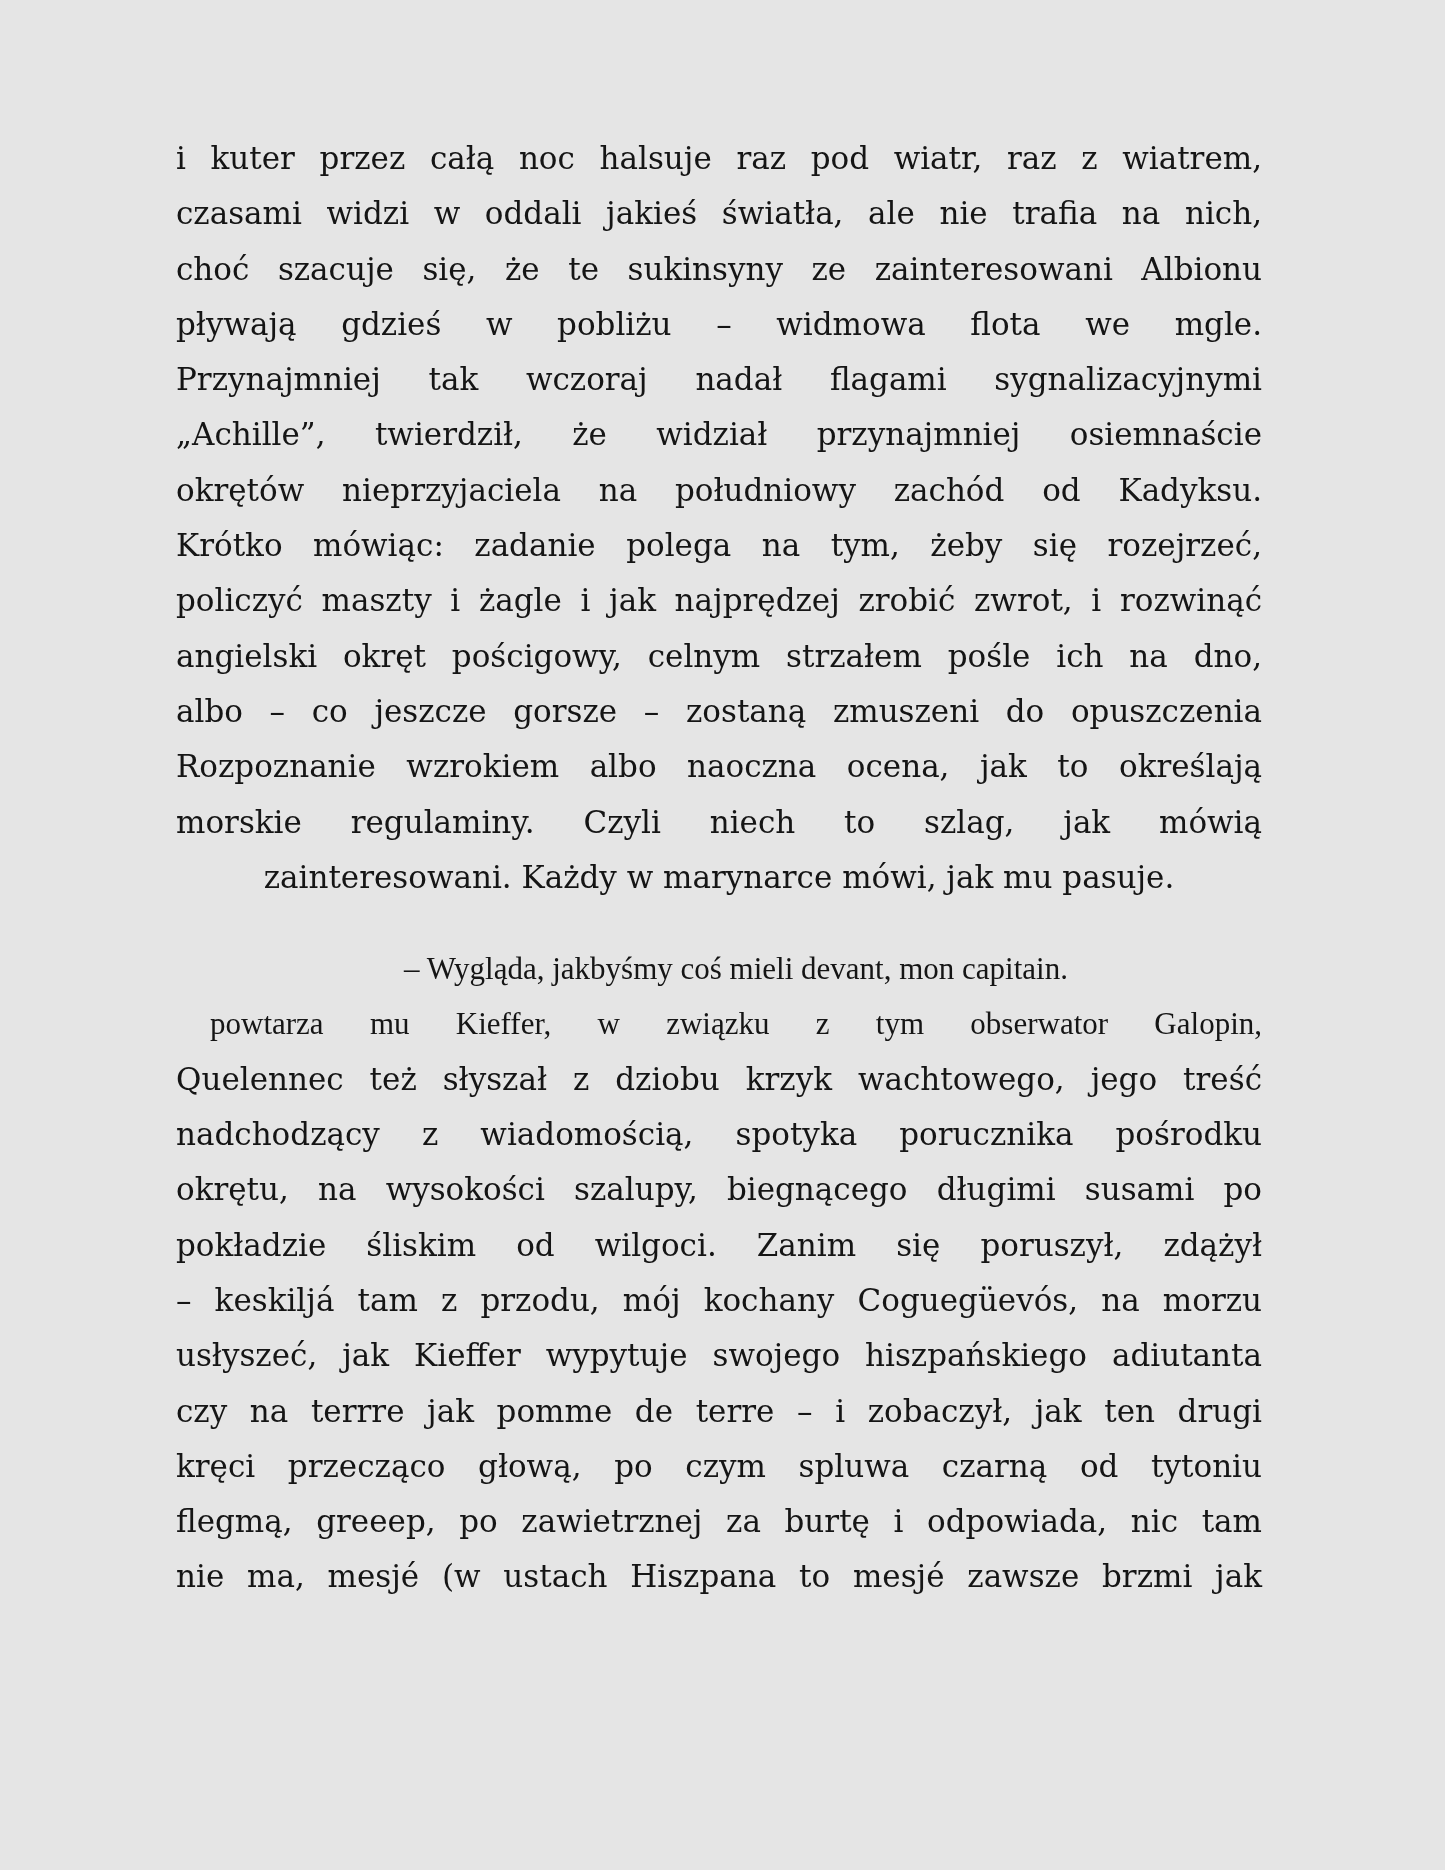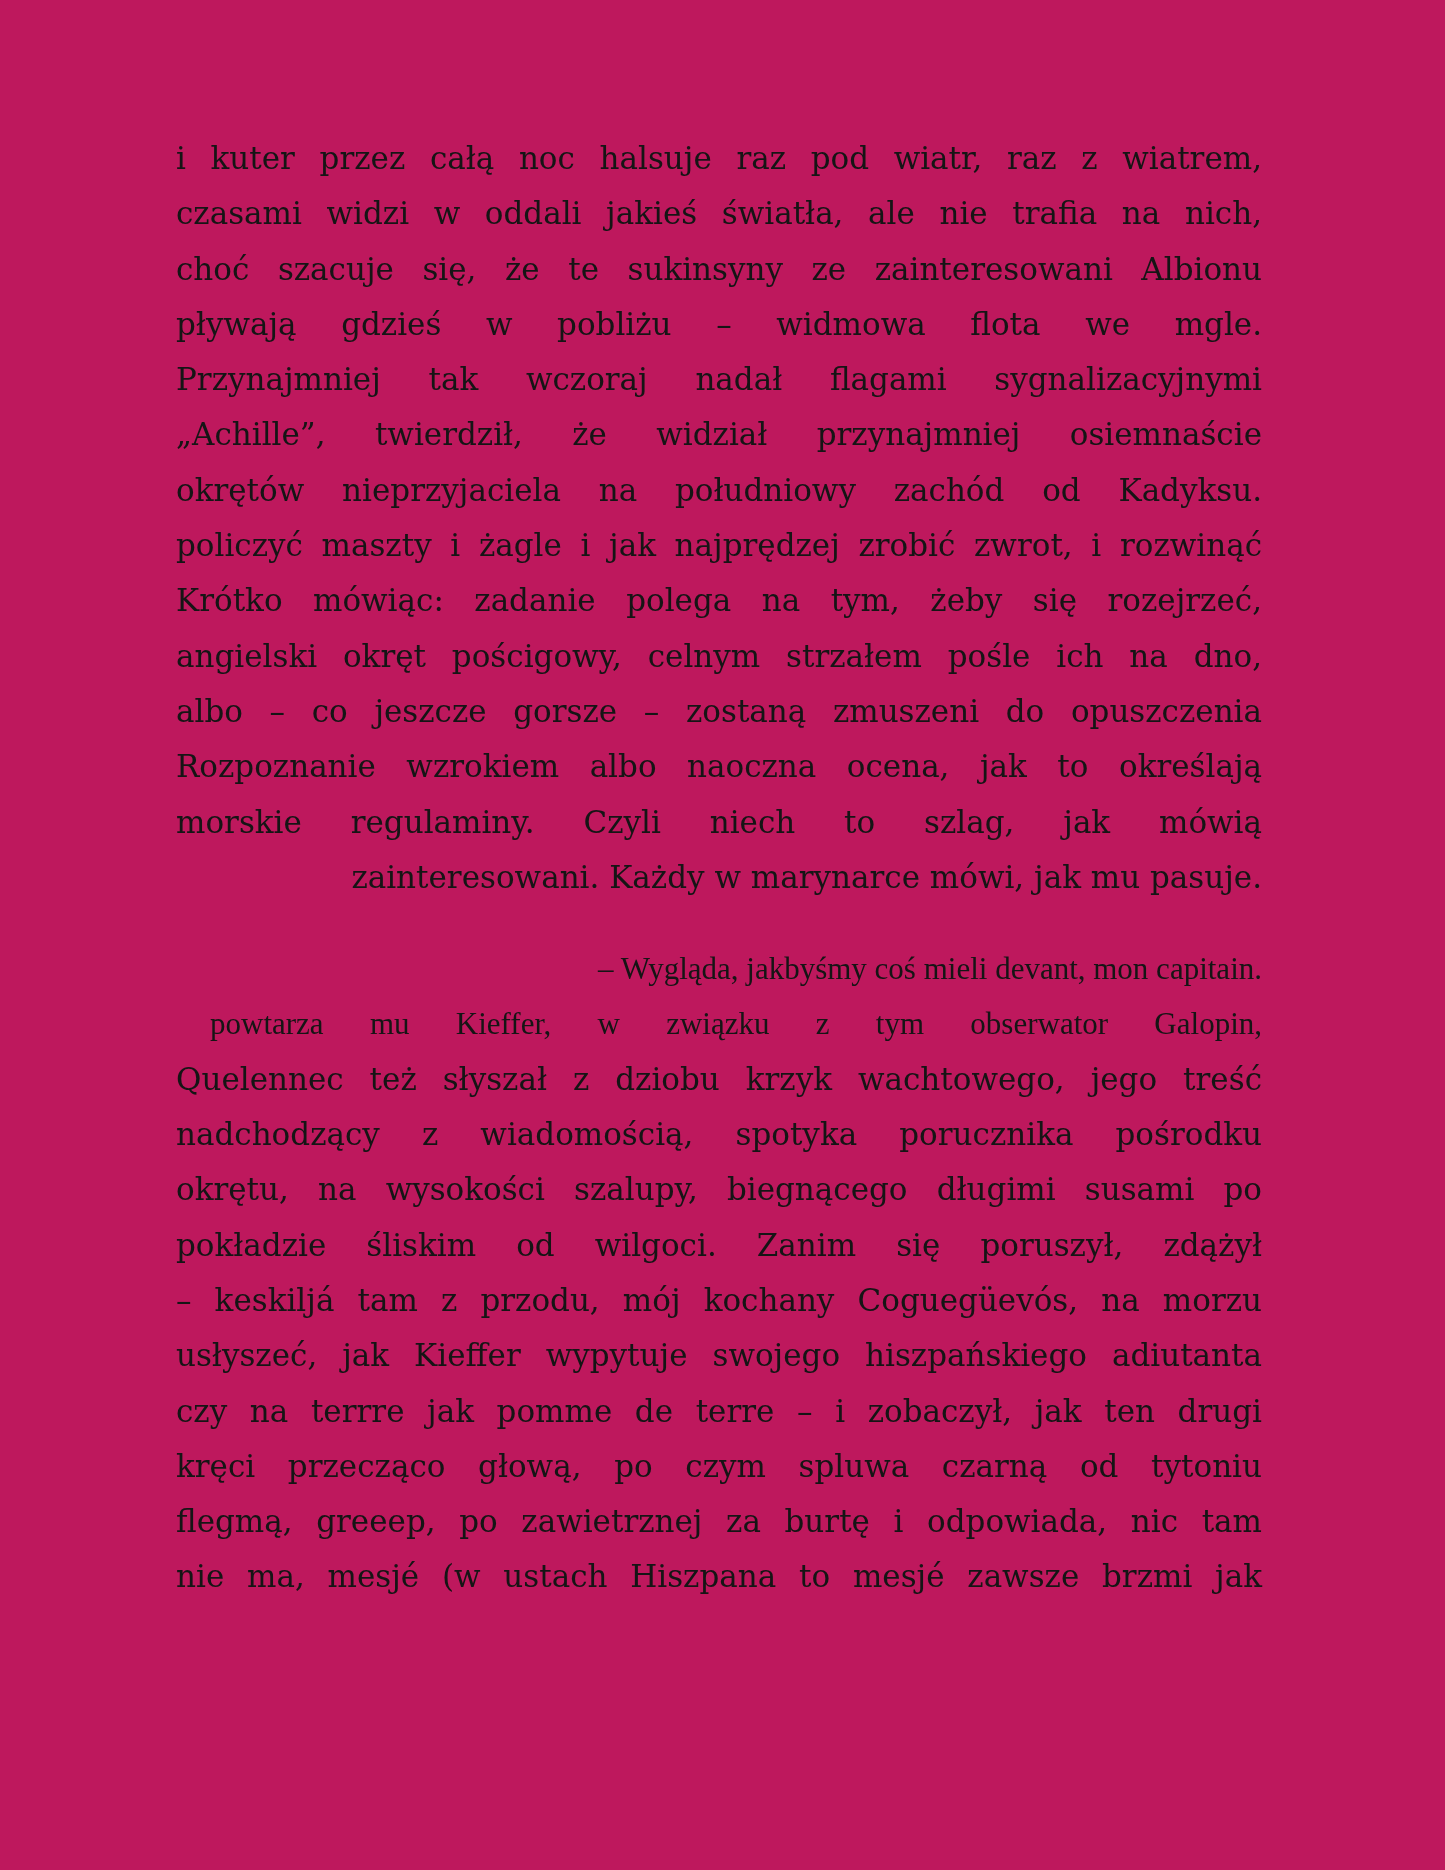--- a/index.html
+++ b/index.html
@@ -5,21 +5,21 @@
 <style>
   html, body {
     margin: 0;
     padding: 0;
     background: #ffffff;
   }
   .page {
     position: relative;
     width: 1445px;
     height: 1870px;
-    background: #be185d;
+    background: #e5e5e5;
     overflow: hidden;
     font-family: "DejaVu Serif", "Liberation Serif", serif;
     color: #151515;
   }
   .textblock {
     position: absolute;
     left: 176px;
     top: 131px;
     width: 1086px;
   }
@@ -27,21 +27,21 @@
     margin: 0;
     padding: 0;
   }
   .para.gap {
     margin-top: 36px;
   }
   .line {
     font-size: 31px;
     line-height: 55.3px;
     white-space: normal;
-    text-align: right;
+    text-align: center;
   }
   .line.just {
     text-align: justify;
     text-align-last: justify;
   }
   .para.indent .line:first-child {
     text-indent: 34px;
     font-family: Liberation Serif, serif;
   }
 </style>
@@ -51,22 +51,22 @@
 <div class="page">
   <div class="textblock">
       <div class="para">
         <div class="line just">i kuter przez całą noc halsuje raz pod wiatr, raz z wiatrem,</div>
         <div class="line just">czasami widzi w oddali jakieś światła, ale nie trafia na nich,</div>
         <div class="line just">choć szacuje się, że te sukinsyny ze zainteresowani Albionu</div>
         <div class="line just">pływają gdzieś w pobliżu – widmowa flota we mgle.</div>
         <div class="line just">Przynajmniej tak wczoraj nadał flagami sygnalizacyjnymi</div>
         <div class="line just">„Achille”, twierdził, że widział przynajmniej osiemnaście</div>
         <div class="line just">okrętów nieprzyjaciela na południowy zachód od Kadyksu.</div>
+        <div class="line just">Krótko mówiąc: zadanie polega na tym, żeby się rozejrzeć,</div>
         <div class="line just">policzyć maszty i żagle i jak najprędzej zrobić zwrot, i rozwinąć</div>
-        <div class="line just">Krótko mówiąc: zadanie polega na tym, żeby się rozejrzeć,</div>
         <div class="line just">angielski okręt pościgowy, celnym strzałem pośle ich na dno,</div>
         <div class="line just">albo – co jeszcze gorsze – zostaną zmuszeni do opuszczenia</div>
         <div class="line just">Rozpoznanie wzrokiem albo naoczna ocena, jak to określają</div>
         <div class="line just">morskie regulaminy. Czyli niech to szlag, jak mówią</div>
         <div class="line">zainteresowani. Każdy w marynarce mówi, jak mu pasuje.</div>
       </div>
       <div class="para indent gap">
         <div class="line">– Wygląda, jakbyśmy coś mieli devant, mon capitain.</div>
       </div>
       <div class="para indent">

